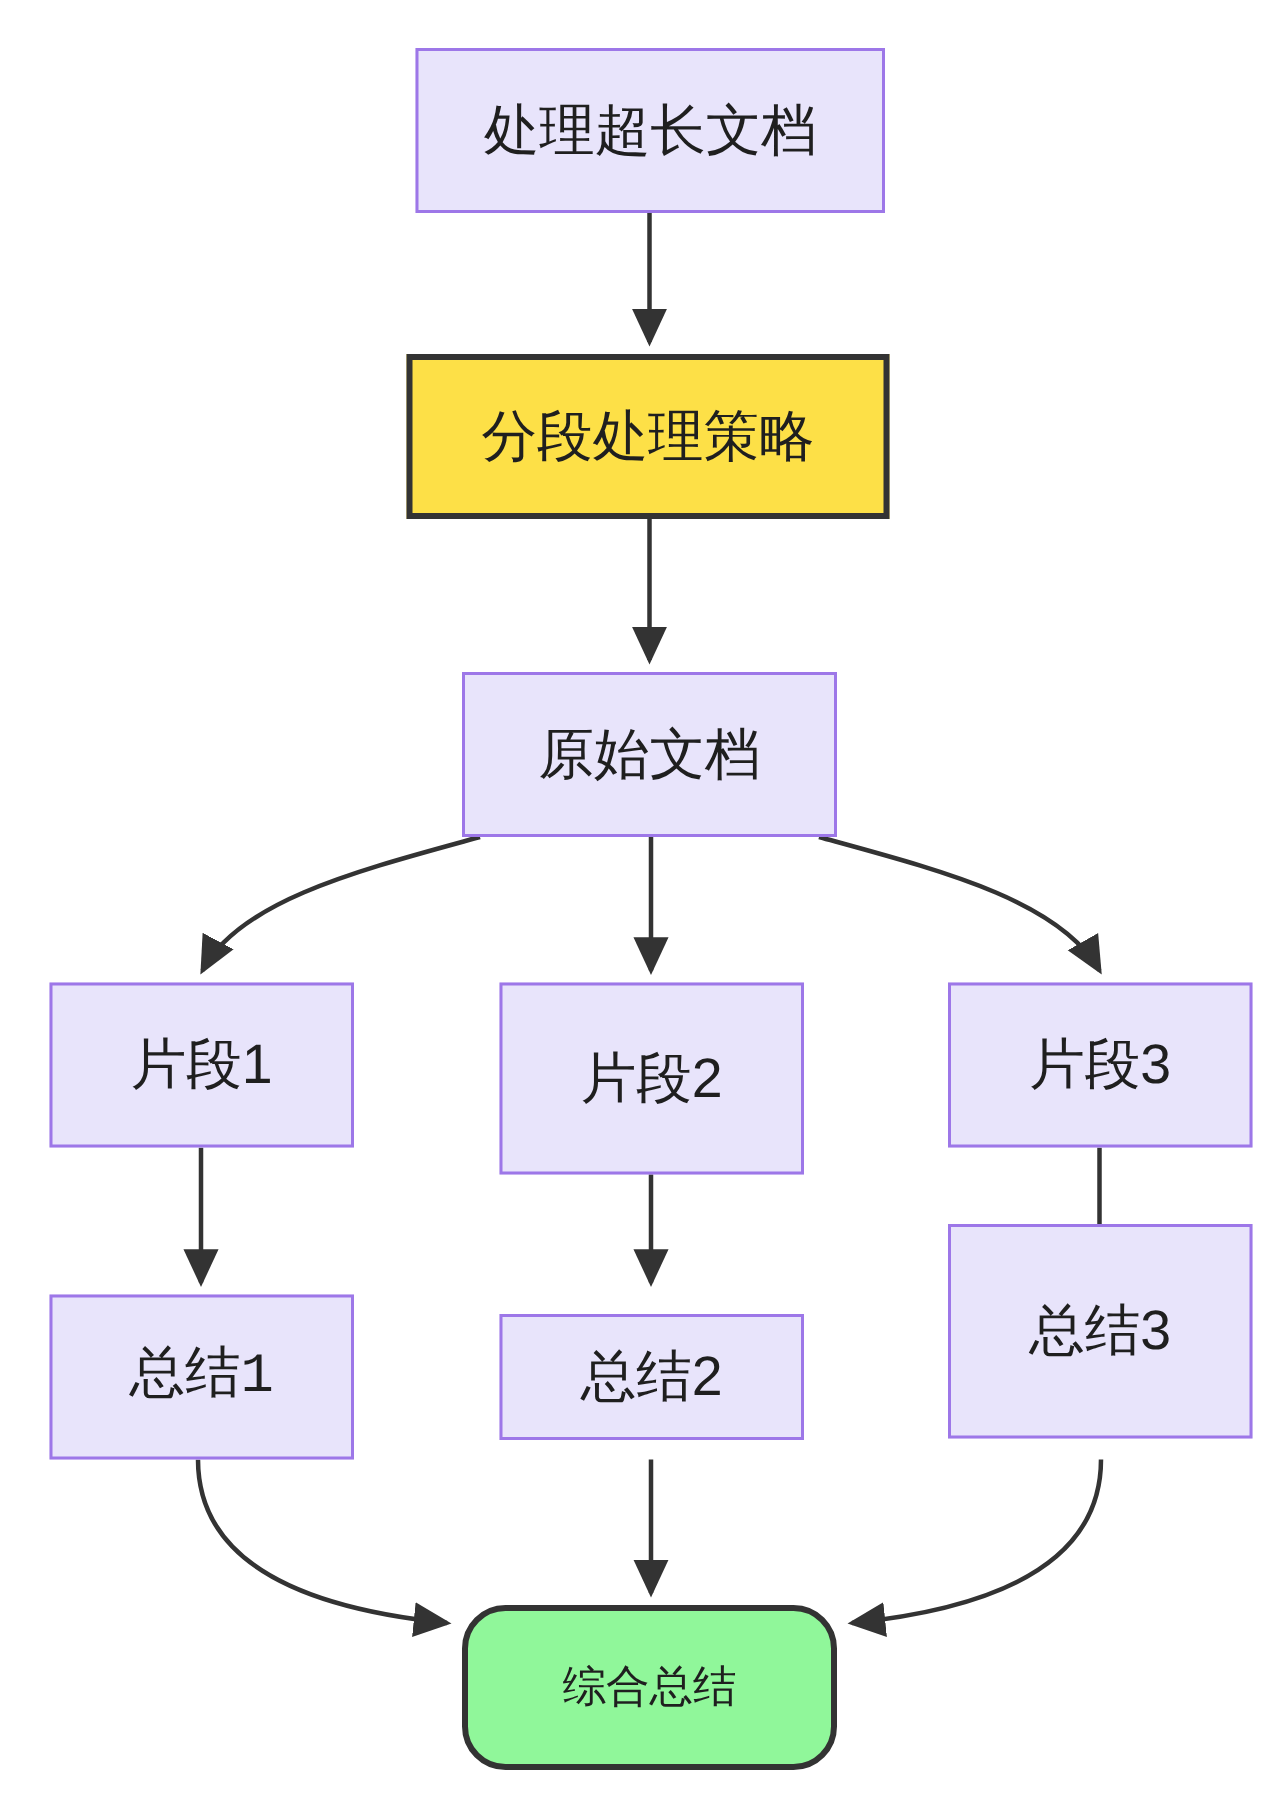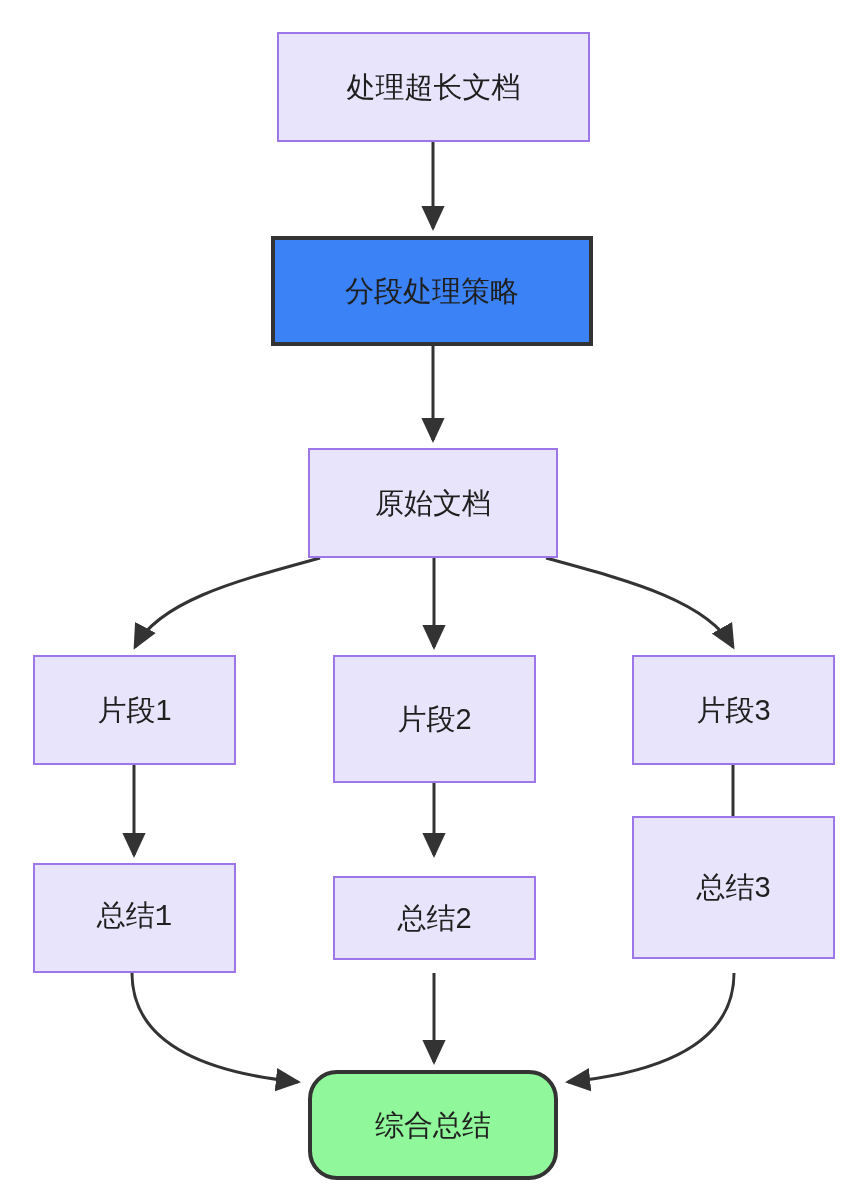--- a/index.html
+++ b/index.html
@@ -37,28 +37,28 @@
   }
   .node-label {
     display: block;
     white-space: nowrap;
   }
   
   .node.style-default {
     background: #e8e4fb;
     border: 2px solid #9d77e8;
     color: #1f1f1f;
-    font-size: 29px;
+    font-size: 37px;
   }
   
   .node.style-highlight {
-    background: #3b82f6;
+    background: #fde047;
     border: 4px solid #333333;
     color: #1f1f1f;
-    font-size: 29px;
+    font-size: 37px;
   }
   
   .node.style-success {
     background: #90f79a;
     border: 4px solid #333333;
     color: #1f1f1f;
     font-size: 29px;
   }
 </style>
 </head>

